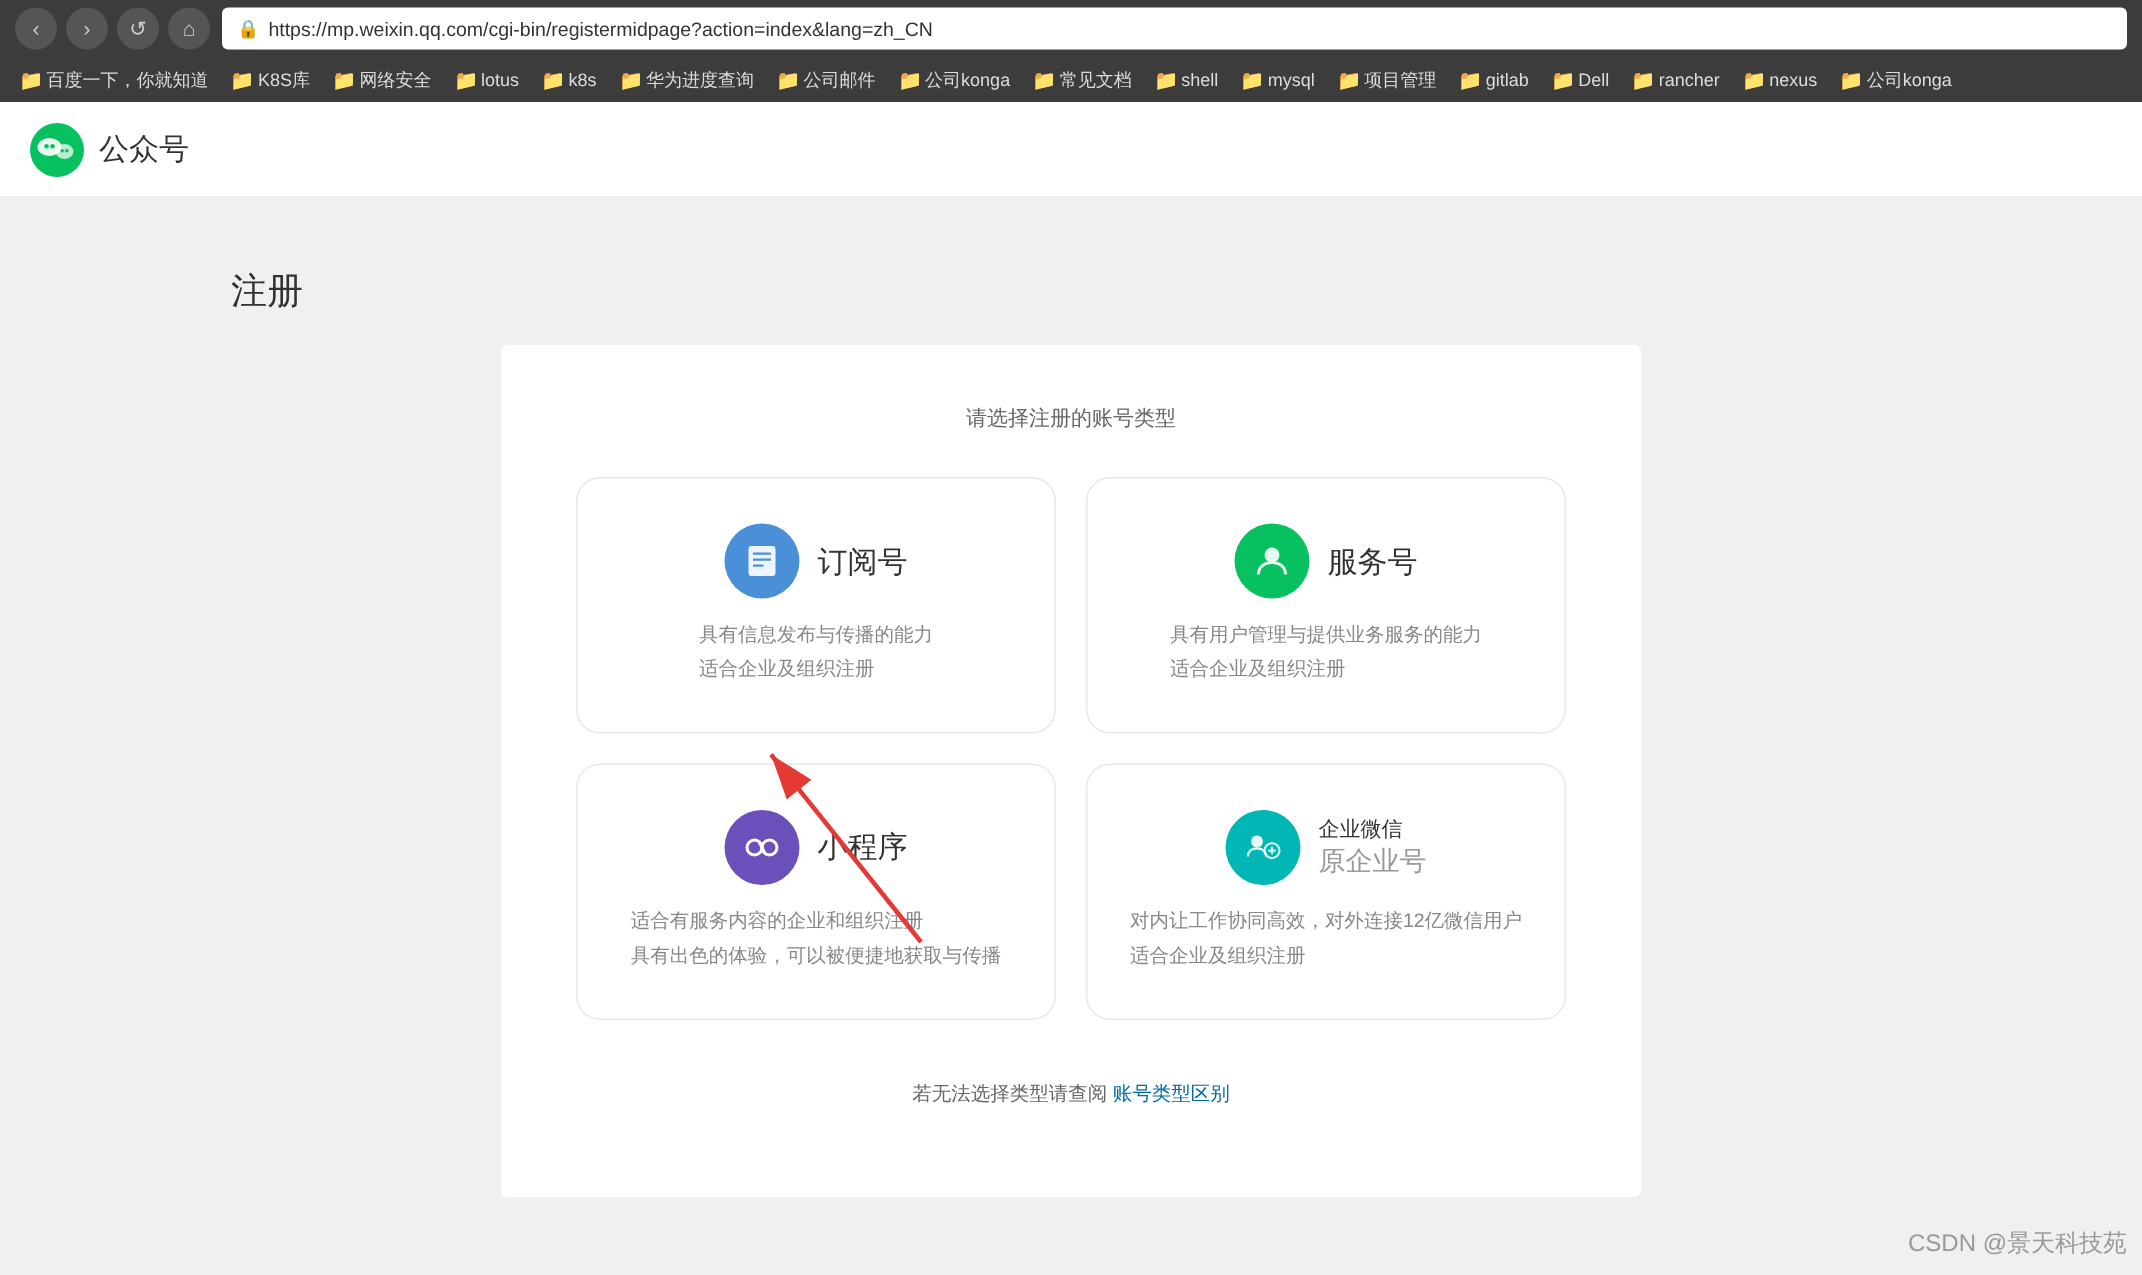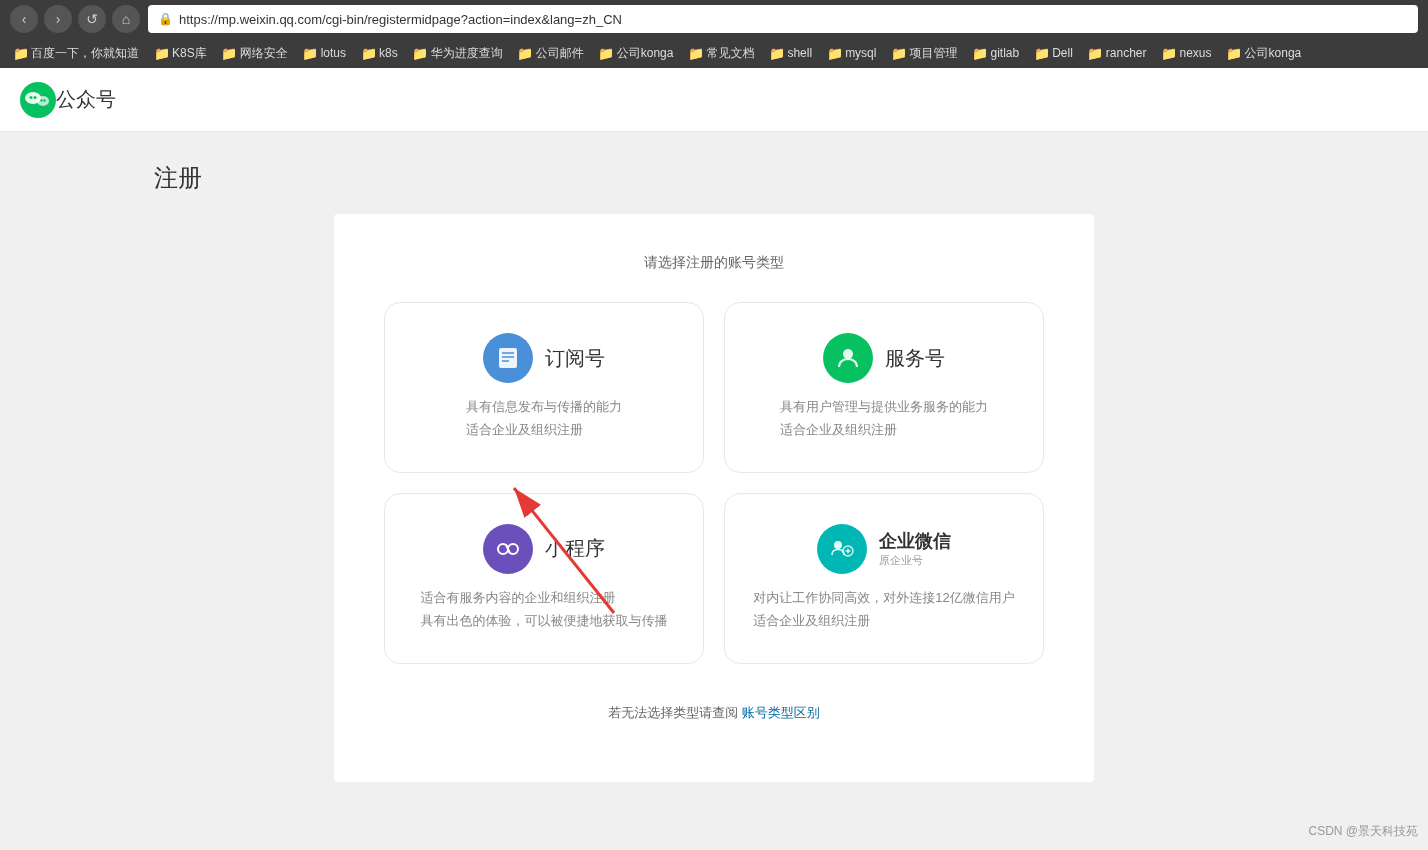--- a/index.html
+++ b/index.html
@@ -17,26 +17,26 @@
     .bookmarks-bar { background: #3c3c3c; padding: 4px 8px; display: flex; align-items: center; gap: 4px; overflow: hidden; height: 30px; }
     .bookmark-item { display: flex; align-items: center; gap: 3px; padding: 2px 6px; border-radius: 3px; color: #ddd; font-size: 12px; cursor: pointer; white-space: nowrap; }
     .bookmark-icon { width: 14px; height: 14px; border-radius: 2px; display: flex; align-items: center; justify-content: center; font-size: 9px; }
     .bm-yellow { background: #f5a623; }
 
     
     .page-wrapper { background: #f0f0f0; min-height: 750px; }
 
     
     .site-header { background: #fff; height: 64px; display: flex; align-items: center; padding: 0 20px; border-bottom: 1px solid #e8e8e8; }
-    .site-logo { display: flex; align-items: center; }
+    .site-logo { display: flex; align-items: center; gap: 10px; }
     .logo-circle { width: 36px; height: 36px; }
     .site-title { font-size: 20px; color: #333; font-weight: 400; }
 
     
-    .main-content { padding: 30px 40px; max-width: 1200px; margin: 0 auto; }
+    .main-content { padding: 46px 40px; max-width: 1200px; margin: 0 auto; }
     .page-title { font-size: 24px; color: #333; font-weight: 400; margin-bottom: 20px; }
 
     
     .reg-card { background: #fff; border-radius: 4px; padding: 40px 30px 60px; margin: 0 auto; max-width: 760px; position: relative; }
     .reg-subtitle { text-align: center; color: #666; font-size: 14px; margin-bottom: 30px; }
 
     
     .account-grid { display: grid; grid-template-columns: 1fr 1fr; gap: 20px; margin: 0 auto; max-width: 660px; }
 
     .account-card { border: 1px solid #e8e8e8; border-radius: 16px; padding: 30px 20px; display: flex; flex-direction: column; align-items: center; gap: 12px; cursor: pointer; transition: border-color 0.2s; }
@@ -52,21 +52,21 @@
     .account-desc { color: #888; font-size: 13px; line-height: 1.8; }
 
     
     .red-arrow { position: absolute; bottom: 160px; left: 120px; pointer-events: none; }
 
     
     .footer-note { text-align: center; color: #666; font-size: 13px; margin-top: 40px; }
     .footer-note a { color: #0369a1; text-decoration: none; }
 
     
-    .csdn-watermark { position: fixed; bottom: 10px; right: 10px; color: #999; font-size: 12px; }
+    .csdn-watermark { position: fixed; bottom: 10px; right: 10px; color: #999; font-size: 16px; }
   </style>
 </head>
 <body>
 
 <div class="browser-chrome">
   <div class="browser-toolbar">
     <div class="nav-buttons">
       <button class="nav-btn">‹</button>
       <button class="nav-btn">›</button>
       <button class="nav-btn">↺</button>
@@ -231,22 +231,22 @@
             <div class="account-icon icon-teal">
               <svg width="28" height="28" viewBox="0 0 28 28" fill="none" xmlns="http://www.w3.org/2000/svg">
                 <circle cx="10" cy="10" r="4" fill="white" opacity="0.9"></circle>
                 <path d="M4 20c0-3.5 2.5-5.5 6-5.5s6 2 6 5.5" stroke="white" stroke-width="1.5" fill="none" opacity="0.9"></path>
                 <circle cx="20" cy="16" r="5" fill="none" stroke="white" stroke-width="1.5" opacity="0.8"></circle>
                 <line x1="20" y1="13.5" x2="20" y2="18.5" stroke="white" stroke-width="1.5" opacity="0.8"></line>
                 <line x1="17.5" y1="16" x2="22.5" y2="16" stroke="white" stroke-width="1.5" opacity="0.8"></line>
               </svg>
             </div>
             <div>
-              <div class="account-name" style="font-size:18px;font-weight:bold;">企业微信</div>
-              <div style="font-size:11px;color:#999;">原企业号</div>
+              <div class="account-name" style="font-size:14px;">企业微信</div>
+              <div style="font-size:18px;color:#999;">原企业号</div>
             </div>
           </div>
           <div class="account-desc">
             <div>对内让工作协同高效，对外连接12亿微信用户</div>
             <div>适合企业及组织注册</div>
           </div>
         </div>
       </div>
 
       <div class="red-arrow">

